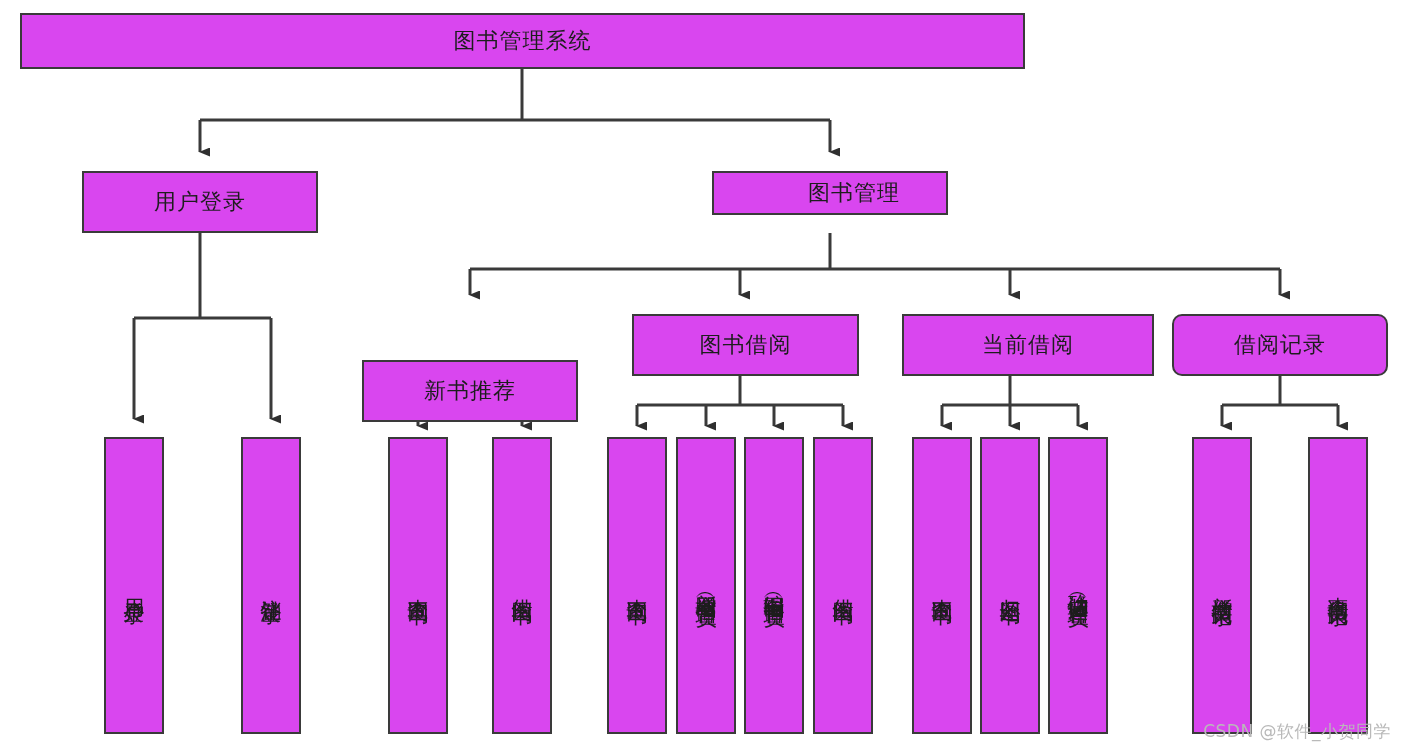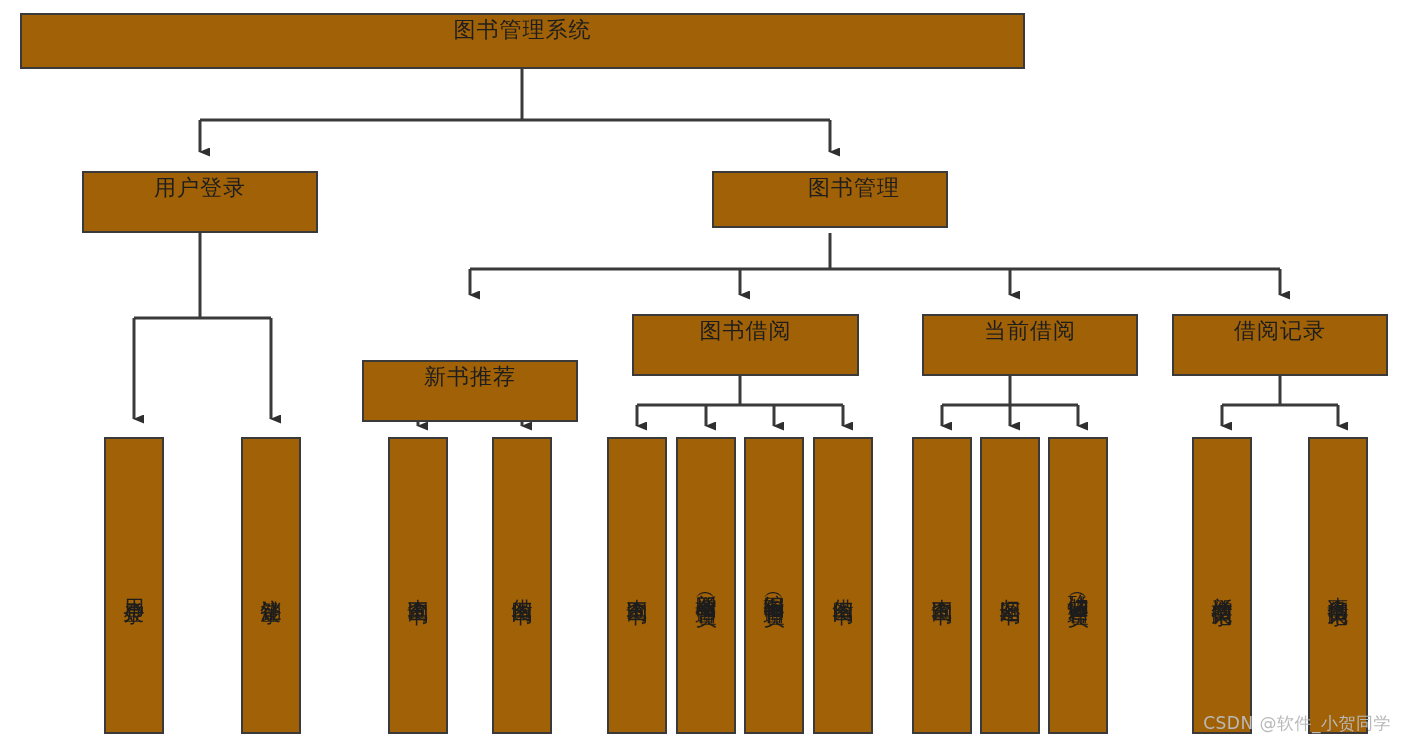--- a/index.html
+++ b/index.html
@@ -22,23 +22,24 @@
   svg#connectors {
     position: absolute;
     left: 0;
     top: 0;
     width: 1405px;
     height: 747px;
   }
   .node {
     position: absolute;
     box-sizing: border-box;
-    background: #a16207;
+    background: #d946ef;
     border: 2px solid #3a3a3a;
     display: flex;
+    align-items: center;
     justify-content: center;
     color: #1d1d1d;
   }
   .node.horiz {
     font-size: 22px;
     letter-spacing: 1px;
   }
   .node.vert {
     font-size: 21px;
     letter-spacing: 2px;
@@ -49,21 +50,21 @@
     line-height: 1.05;
     text-align: center;
     white-space: nowrap;
   }
   .node .hlabel {
     white-space: nowrap;
   }
   .watermark {
     position: absolute;
     right: 14px;
-    bottom: 12px;
+    bottom: 4px;
     font-size: 17px;
     color: #b9b9b9;
     letter-spacing: 0.5px;
     white-space: nowrap;
     pointer-events: none;
   }
 </style>
 </head>
 <body>
 
@@ -120,34 +121,34 @@
     </g>
   </svg>
 
   <div class="node horiz" style="left:20px; top:13px; width:1005px; height:56px;">
     <span class="hlabel">图书管理系统</span>
   </div>
 
   <div class="node horiz" style="left:82px; top:171px; width:236px; height:62px;">
     <span class="hlabel">用户登录</span>
   </div>
-  <div class="node horiz" style="left:712px; top:171px; width:236px; height:57px;padding-left:48px;">
+  <div class="node horiz" style="left:712px; top:171px; width:236px; height:44px;padding-left:48px;">
     <span class="hlabel">图书管理</span>
   </div>
 
   <div class="node horiz" style="left:362px; top:314px; width:216px; height:62px;margin-top:46px;">
     <span class="hlabel">新书推荐</span>
   </div>
   <div class="node horiz" style="left:632px; top:314px; width:227px; height:62px;">
     <span class="hlabel">图书借阅</span>
   </div>
-  <div class="node horiz" style="left:902px; top:314px; width:216px; height:62px;margin-left:20px;">
+  <div class="node horiz" style="left:902px; top:314px; width:252px; height:62px;">
     <span class="hlabel">当前借阅</span>
   </div>
-  <div class="node horiz" style="left:1172px; top:314px; width:216px; height:62px;">
+  <div class="node horiz" style="left:1172px; top:314px; width:216px; height:62px;border-radius:10px;">
     <span class="hlabel">借阅记录</span>
   </div>
 
   <div class="node vert" style="left:104px; top:437px; width:60px; height:297px;">
     <span class="vlabel">用户登录</span>
   </div>
   <div class="node vert" style="left:241px; top:437px; width:60px; height:297px;">
     <span class="vlabel">注销登录</span>
   </div>
 

